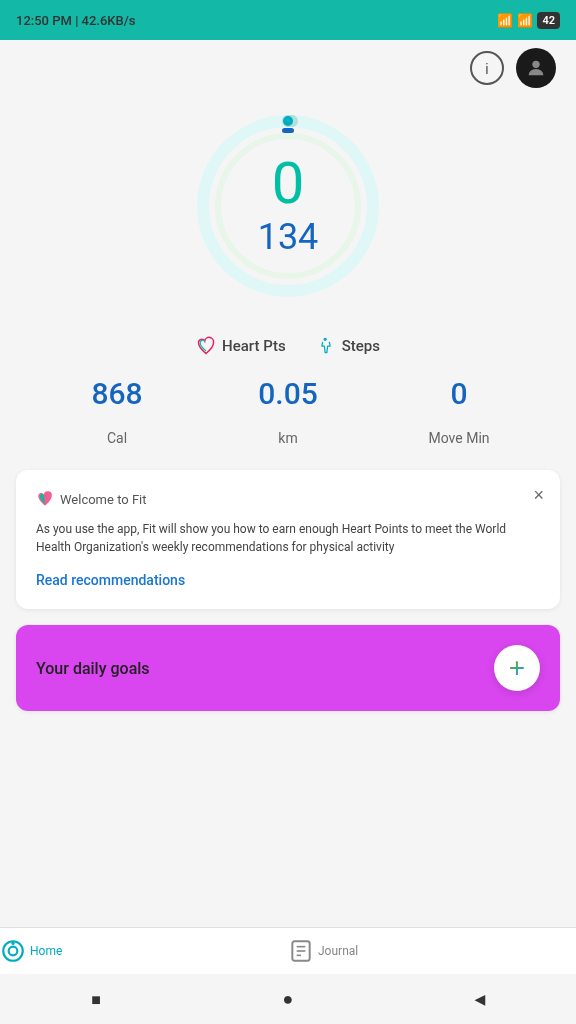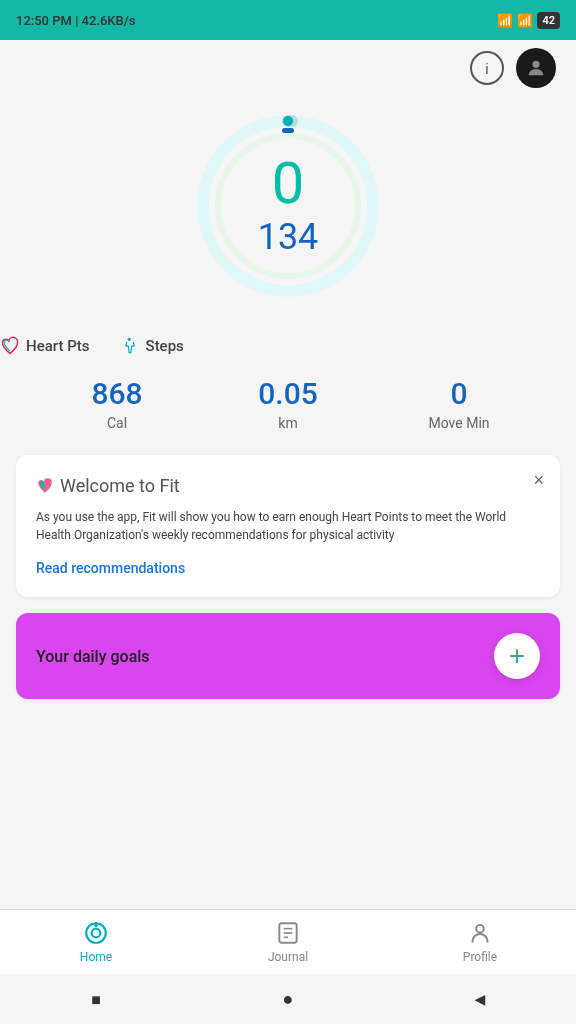--- a/index.html
+++ b/index.html
@@ -121,20 +121,21 @@
     .ring-sub-value {
       font-size: 36px;
       font-weight: 400;
       color: #1565C0;
       margin-top: 4px;
     }
 
     
     .tabs-row {
       display: flex;
+      justify-content: center;
       gap: 30px;
       padding: 10px 0 20px;
     }
     .tab-item {
       display: flex;
       align-items: center;
       gap: 6px;
       cursor: pointer;
       font-size: 15px;
       color: #444;
@@ -159,21 +160,21 @@
     }
     .stat-value {
       font-size: 30px;
       font-weight: 500;
       color: #1565C0;
       line-height: 1.2;
     }
     .stat-label {
       font-size: 14px;
       color: #666;
-      margin-top: 3px;
+      margin-top: 18px;
     }
 
     
     .card {
       background: #fff;
       border-radius: 12px;
       margin: 0 16px 16px;
       padding: 20px;
       position: relative;
       box-shadow: 0 1px 4px rgba(0,0,0,0.08);
@@ -199,21 +200,21 @@
     }
 
     .card-subtitle-row {
       display: flex;
       align-items: center;
       gap: 6px;
       margin-bottom: 12px;
     }
 
     .card-subtitle {
-      font-size: 18px;
+      font-size: 13px;
       color: #555;
     }
 
     .card-body {
       font-size: 12px;
       color: #444;
       line-height: 1.5;
       margin-bottom: 14px;
     }
 
@@ -266,21 +267,20 @@
       background: #fff;
       display: flex;
       justify-content: space-around;
       align-items: center;
       padding: 10px 0;
       border-top: 1px solid #e0e0e0;
     }
 
     .nav-item {
       display: flex;
-      flex-direction: column;
       align-items: center;
       gap: 4px;
       cursor: pointer;
       flex: 1;
     }
 
     .nav-icon {
       width: 26px;
       height: 26px;
     }
@@ -439,27 +439,20 @@
   </div>
   <div class="nav-item">
     <svg class="nav-icon" viewBox="0 0 24 24" fill="none">
       <rect x="4" y="3" width="16" height="18" rx="2" stroke="#888" stroke-width="1.8"></rect>
       <line x1="8" y1="8" x2="16" y2="8" stroke="#888" stroke-width="1.5"></line>
       <line x1="8" y1="12" x2="16" y2="12" stroke="#888" stroke-width="1.5"></line>
       <line x1="8" y1="16" x2="12" y2="16" stroke="#888" stroke-width="1.5"></line>
     </svg>
     <span class="nav-label">Journal</span>
   </div>
-  <div class="nav-item">
-    <svg class="nav-icon" viewBox="0 0 24 24" fill="none">
-      <circle cx="12" cy="8" r="3.5" stroke="#888" stroke-width="1.8"></circle>
-      <path d="M5 20c0-3.9 3.1-7 7-7s7 3.1 7 7" stroke="#888" stroke-width="1.8" stroke-linecap="round"></path>
-    </svg>
-    <span class="nav-label">Profile</span>
-  </div>
 </div>
 
 <div class="system-nav">
   <div class="sys-btn">
     <span style="font-size:16px; color:#333;">■</span>
   </div>
   <div class="sys-btn">
     <span style="font-size:18px; color:#333;">●</span>
   </div>
   <div class="sys-btn">

